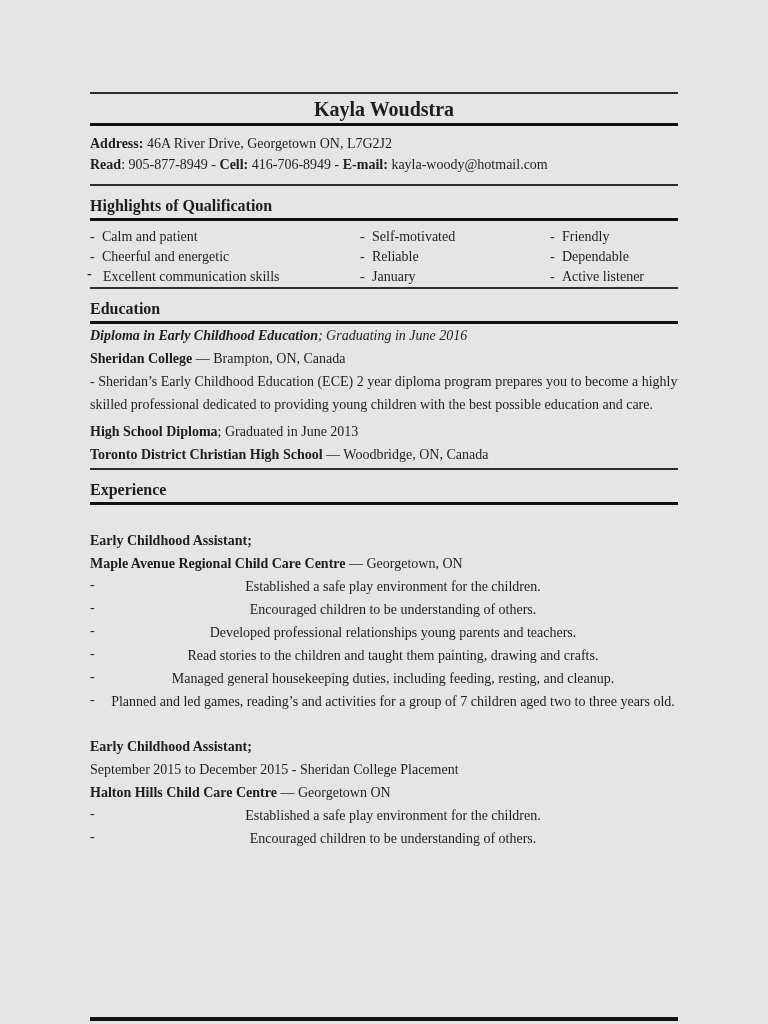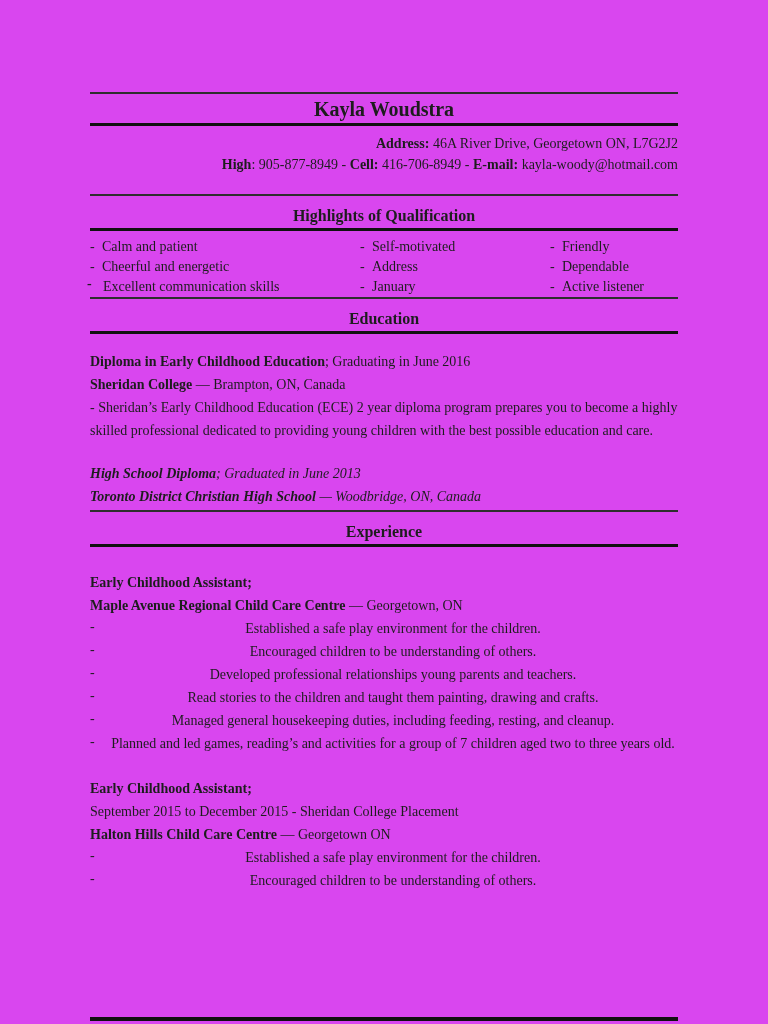--- a/index.html
+++ b/index.html
@@ -1,72 +1,71 @@
 <!DOCTYPE html>
 <html><head>
 <meta charset="utf-8">
 <style>
   html, body { margin: 0; padding: 0; }
   .page {
     position: relative;
     width: 768px;
     height: 1024px;
-    background: #d946ef;
+    background: #e5e5e5;
     font-family: "Liberation Serif", serif;
     color: #1d1d1d;
     overflow: hidden;
   }
   .doc { padding: 0 90px; }
 
   .rule-thin  { height: 2px; background: #2e2e2e; }
   .rule-thick { height: 3px; background: #101010; }
 
   #rule-top { margin-top: 92px; }
 
   .name {
     font-size: 20px;
     font-weight: bold;
     text-align: center;
     line-height: 24px;
     margin: 3px 0 2px;
   }
 
   .contact {
-    text-align: right;
+    text-align: left;
     font-size: 14px;
     line-height: 21px;
-    padding: 7px 0 19px;
+    padding: 7px 0 9px;
   }
   .contact p { margin: 0; }
   .bold { font-weight: bold; }
 
   .section-head {
-    text-align: center;
     font-weight: bold;
     font-size: 16px;
     line-height: 24px;
     margin: 8px 0 0;
   }
 
   .hl-grid {
     display: grid;
     grid-template-columns: 270px 190px 1fr;
     margin-top: 6px;
     font-size: 14px;
     line-height: 20px;
   }
   .hl-item { display: flex; }
   .hmark { flex: 0 0 12px; }
   .hmark.raised { flex-basis: 16px; font-weight: bold; transform: translateY(-3px); margin-left: -3px; }
 
   .body-text { font-size: 14px; line-height: 23px; }
   .body-text p { margin: 0; }
 
-  .edu-entry-1 .degree-line { margin-top: 16px; }
-  .edu-entry-2 { margin-top: 20px; font-style: italic; }
+  .edu-entry-1 .degree-line { margin-top: 0; font-style: italic; }
+  .edu-entry-2 { margin-top: 4px; }
   #rule-pre-exp { margin-top: 2px; }
 
   .job { margin-top: 24px; }
   .job.second { margin-top: 22px; }
 
   .bullet { display: flex; }
   .bmark { flex: 0 0 18px; transform: translateY(-2px); }
   .btext { flex: 1; text-align: center; }
 
   .bottom-cutoff-rule {
@@ -85,21 +84,21 @@
   <div class="doc">
 
     <div id="rule-top" class="rule-thin"></div>
 
     <h1 class="name">Kayla Woudstra</h1>
 
     <div class="rule-thick"></div>
 
     <div class="contact">
       <p><span class="bold">Address:</span><span> 46A River Drive, Georgetown ON, L7G2J2</span></p>
-      <p><span class="bold">High</span><span>: 905-877-8949 - </span><span class="bold">Cell:</span><span> 416-706-8949 - </span><span class="bold">E-mail:</span><span> kayla-woody@hotmail.com</span></p>
+      <p><span class="bold">Read</span><span>: 905-877-8949 - </span><span class="bold">Cell:</span><span> 416-706-8949 - </span><span class="bold">E-mail:</span><span> kayla-woody@hotmail.com</span></p>
     </div>
 
     <div class="rule-thin"></div>
     <h2 class="section-head">Highlights of Qualification</h2>
     <div class="rule-thick"></div>
 
     <div class="hl-grid">
       <div>
         <div class="hl-item">
             <span class="hmark">-</span>
@@ -114,21 +113,21 @@
             <span>Excellent communication skills</span>
           </div>
       </div>
       <div>
         <div class="hl-item">
             <span class="hmark">-</span>
             <span>Self-motivated</span>
           </div>
         <div class="hl-item">
             <span class="hmark">-</span>
-            <span>Address</span>
+            <span>Reliable</span>
           </div>
         <div class="hl-item">
             <span class="hmark">-</span>
             <span>January</span>
           </div>
       </div>
       <div>
         <div class="hl-item">
             <span class="hmark">-</span>
             <span>Friendly</span>

